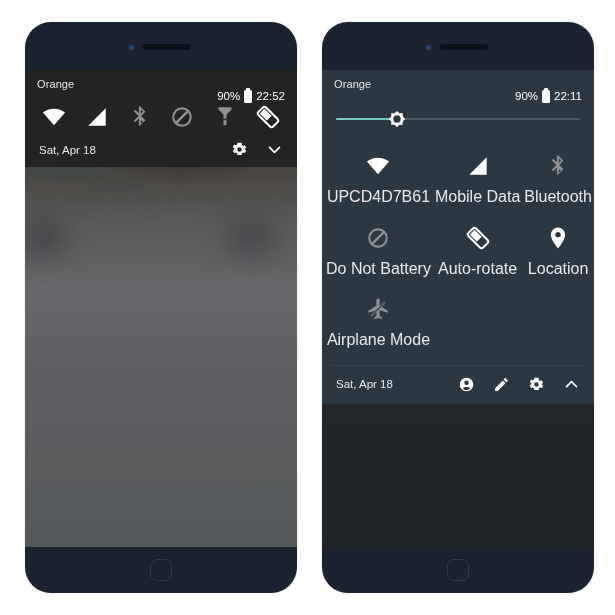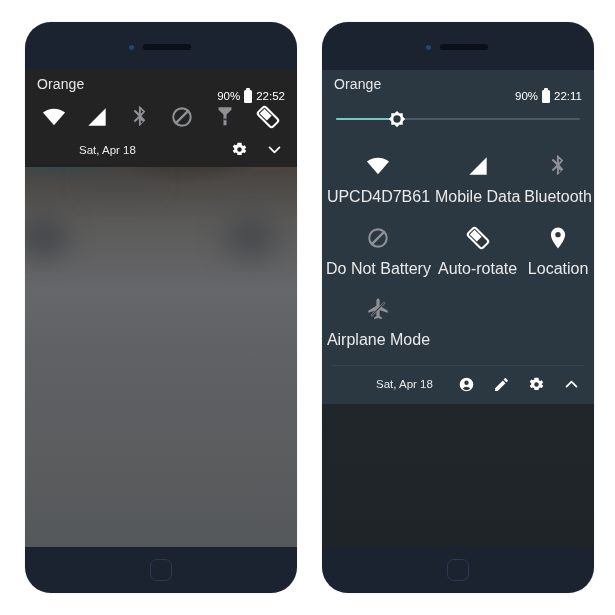--- a/index.html
+++ b/index.html
@@ -138,21 +138,21 @@
   
   .statusbar {
     display: flex;
     align-items: center;
     justify-content: space-between;
     height: 28px;
     padding: 0 12px;
     box-sizing: border-box;
   }
   .carrier {
-    font-size: 14px;
+    font-size: 11px;
     color: #e8e8e8;
     letter-spacing: 0.1px;
   }
   .status-right {
     display: flex;
     align-items: center;
     gap: 4px;
     font-size: 11.5px;
     color: #ffffff;
     margin-top: 24px;
@@ -184,21 +184,20 @@
 
   .shade-footer {
     display: flex;
     align-items: center;
     justify-content: space-between;
     padding: 3px 14px 9px 14px;
   }
   .shade-date {
     font-size: 11.5px;
     color: #e9e9e9;
-    margin-left: 40px;
   }
   .footer-actions {
     display: flex;
     align-items: center;
     gap: 18px;
   }
   .footer-actions .ic { width: 17px; height: 17px; display: block; }
 
   
   .brightness {

